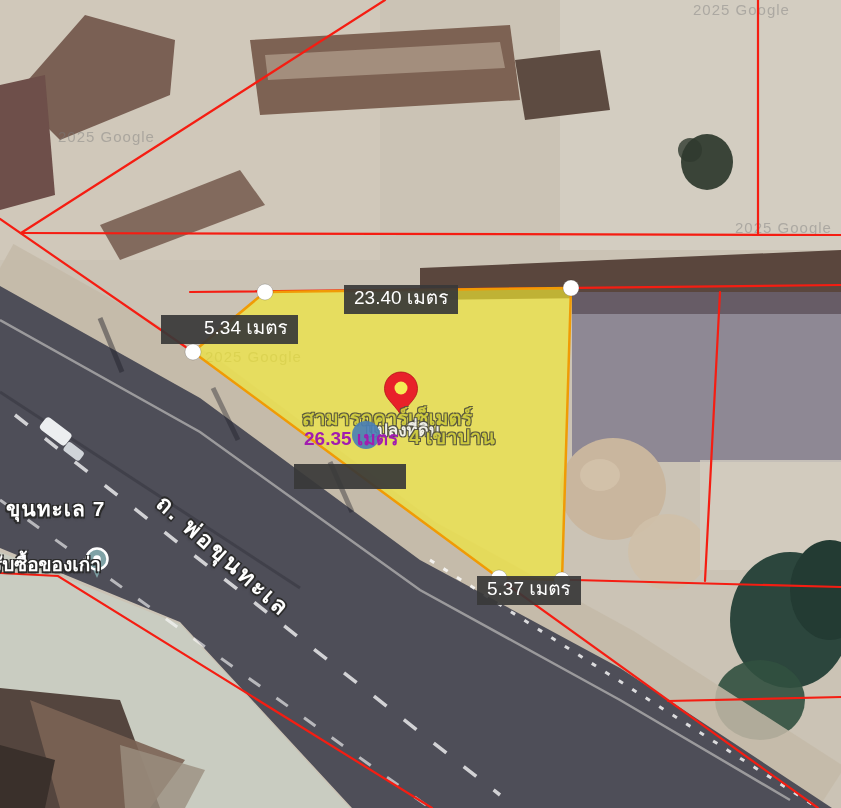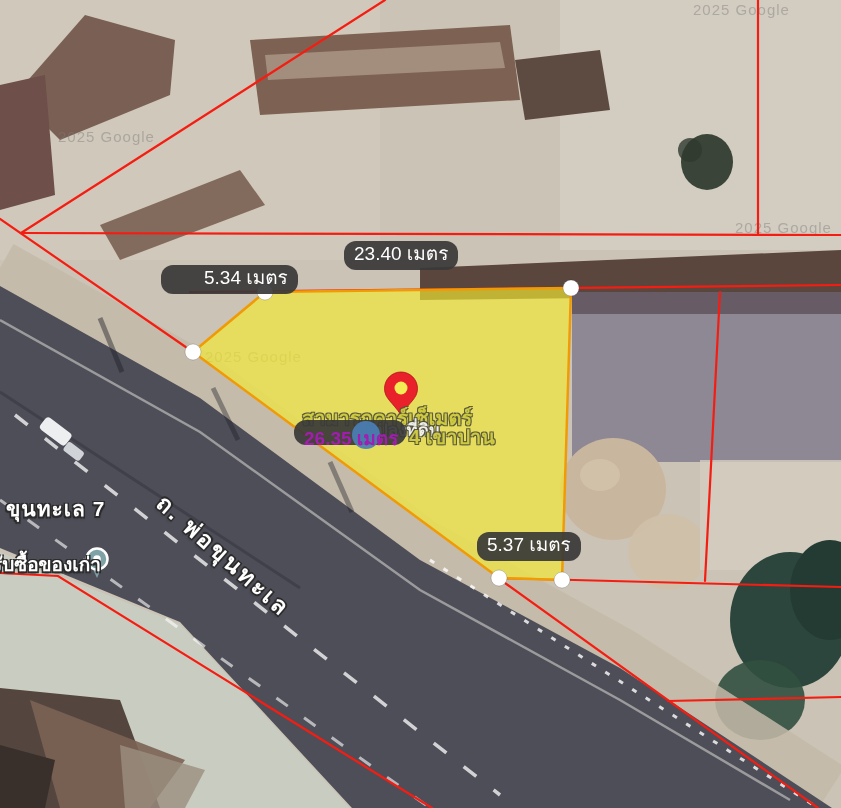--- a/index.html
+++ b/index.html
@@ -31,24 +31,25 @@
     font-weight:bold;pointer-events:none;
   }
   #wm1{left:302px;top:402px;font-size:20px;}
   #wm2{left:366px;top:416px;font-size:17px;color:#f2f2ee;
        text-shadow:-1px -1px 0 #4a4a44,1px -1px 0 #4a4a44,-1px 1px 0 #4a4a44,1px 1px 0 #4a4a44;}
   #wm3{left:409px;top:421px;font-size:20px;text-align:right;}
   #wm4{left:302px;top:437px;font-size:15px;}
   .mlabel{
     position:absolute;z-index:5;background:rgba(56,56,56,0.92);color:#fff;
     font-size:19px;padding:3px 10px 5px;white-space:nowrap;line-height:1.1;
-    border-radius:12px;
+    border-radius:0;
+    margin-top:44px;
   }
   #ml-23{left:344px;top:241px;}
-  #ml-5{left:161px;top:265px;padding-left:43px;}
+  #ml-5{left:161px;top:271px;padding-left:43px;}
   #ml-20{left:508px;top:389px;}
   #ml-26{left:294px;top:420px;width:92px;height:17px;}
   #ml-4{left:477px;top:532px;}
   #blue-poi{
     position:absolute;z-index:6;left:352px;top:421px;width:28px;height:28px;
     border-radius:50%;background:#4a7fb5;opacity:.92;pointer-events:none;
   }
   #ml-26-text{
     position:absolute;z-index:7;left:304px;top:423px;color:#a21caf;font-size:19px;
     white-space:nowrap;

